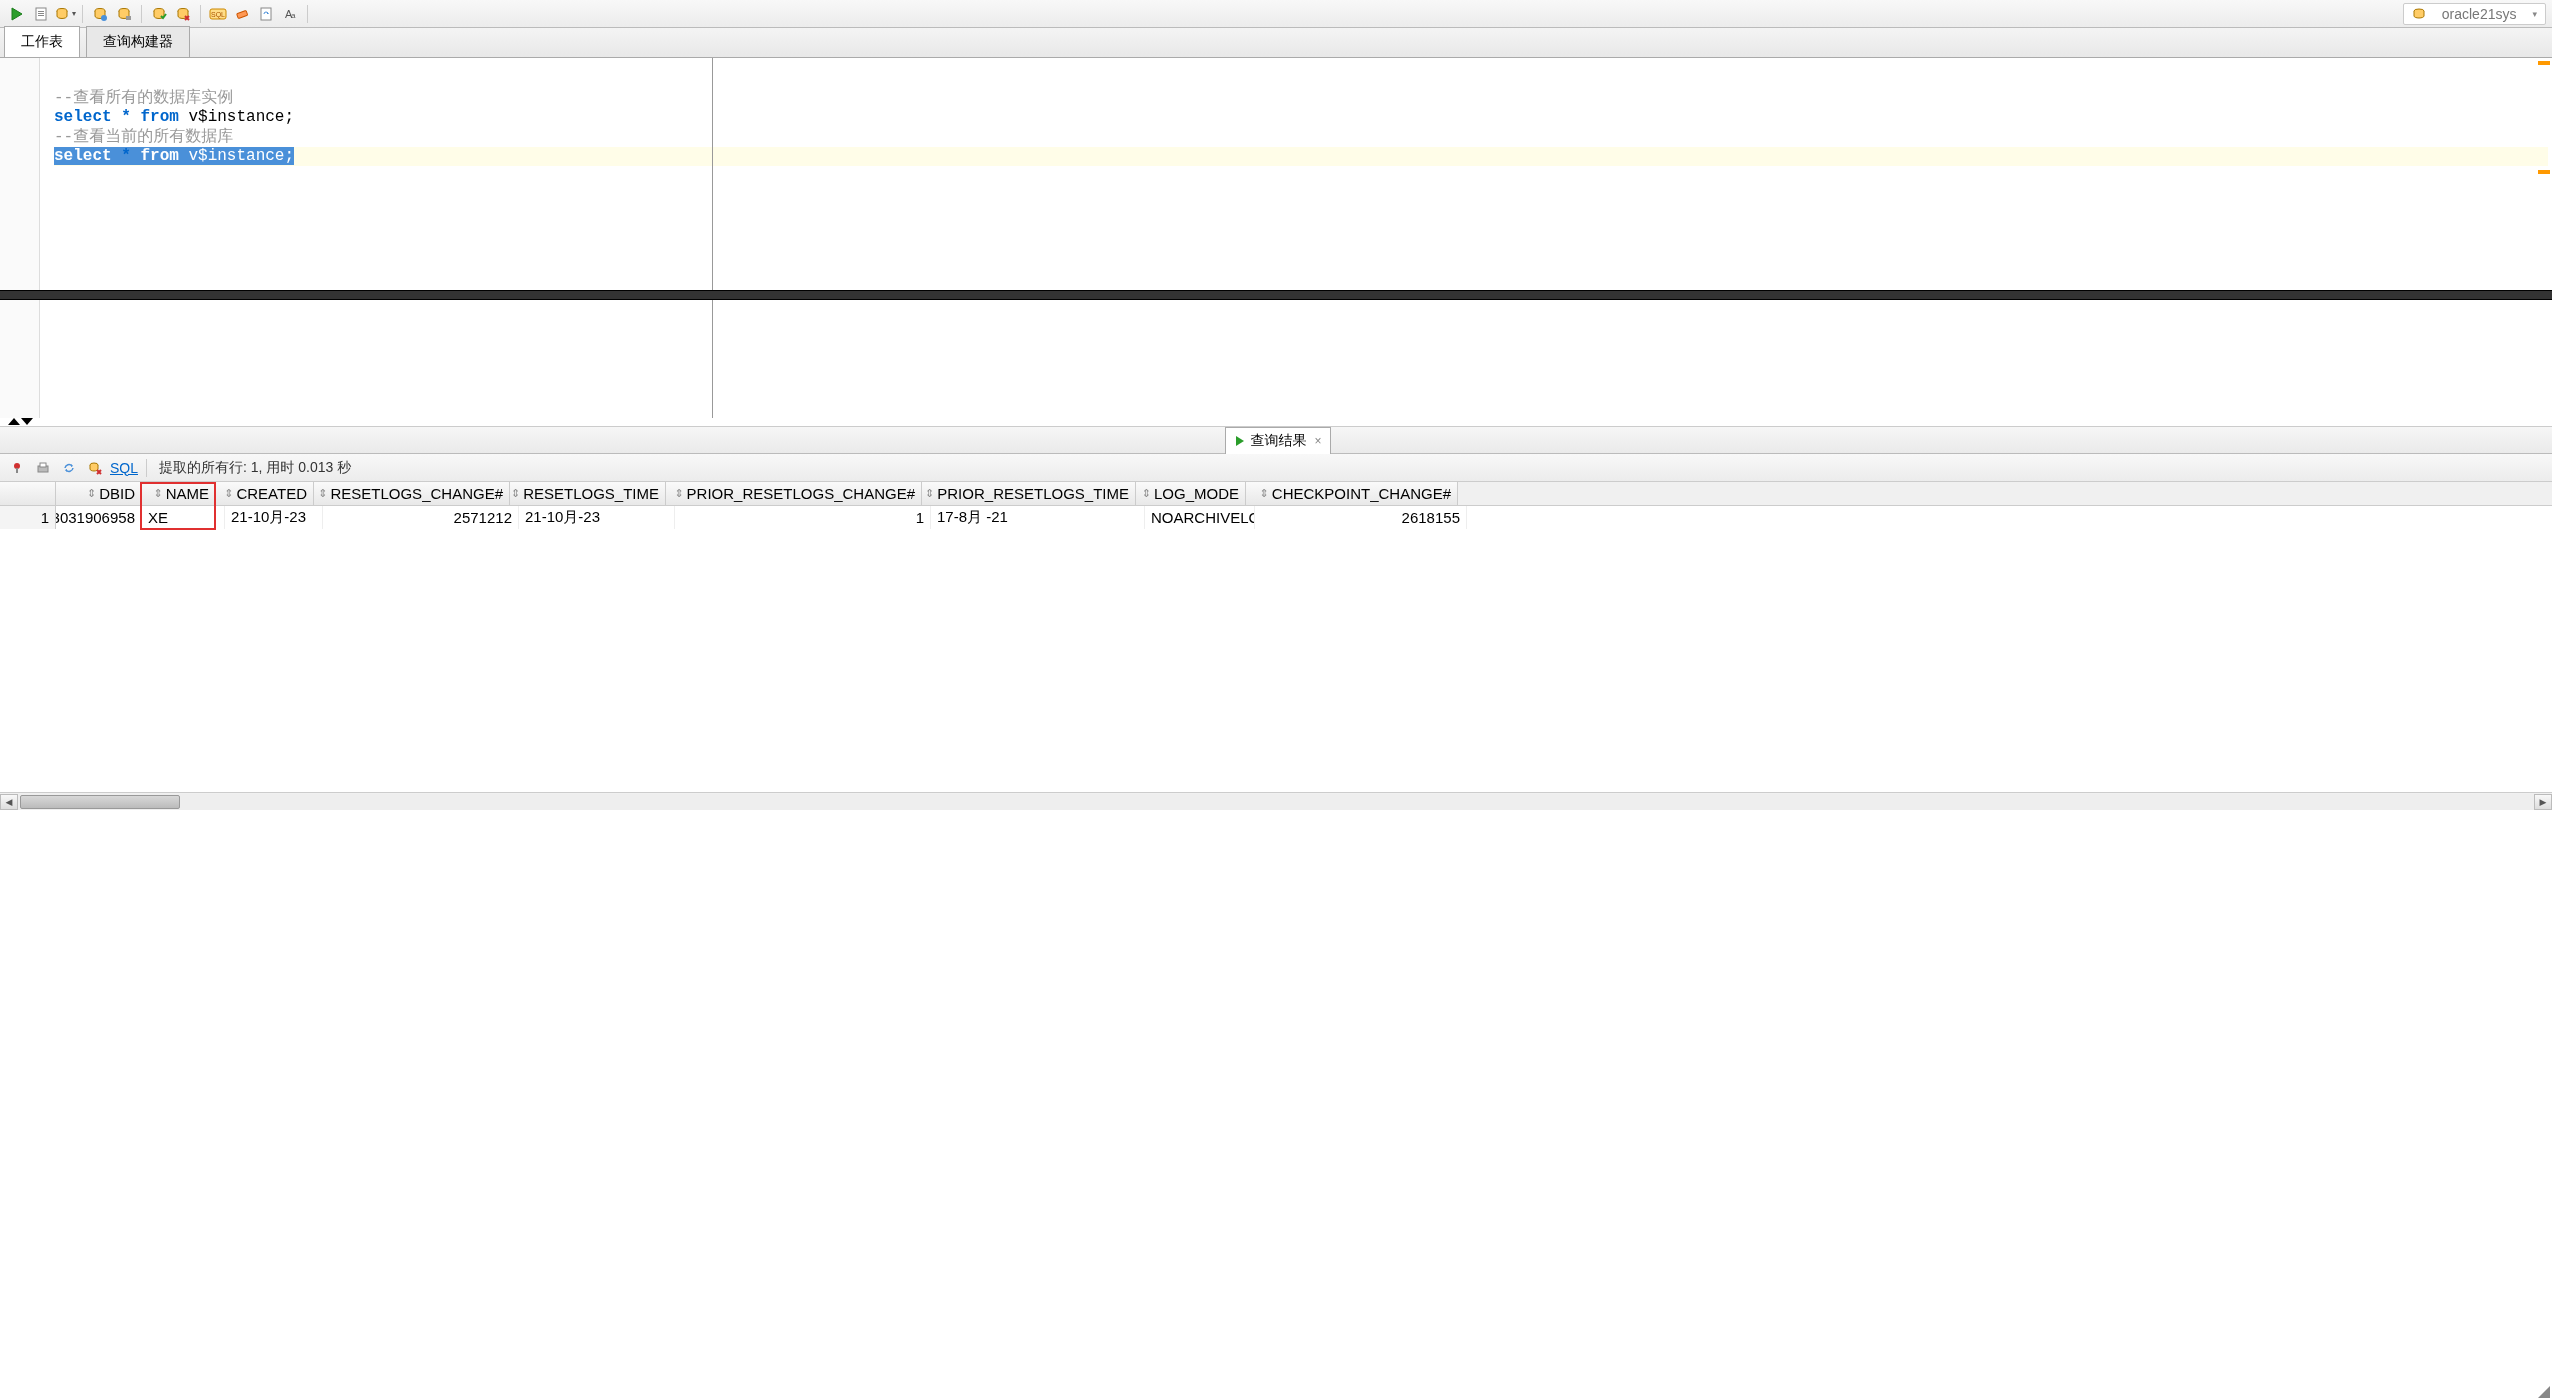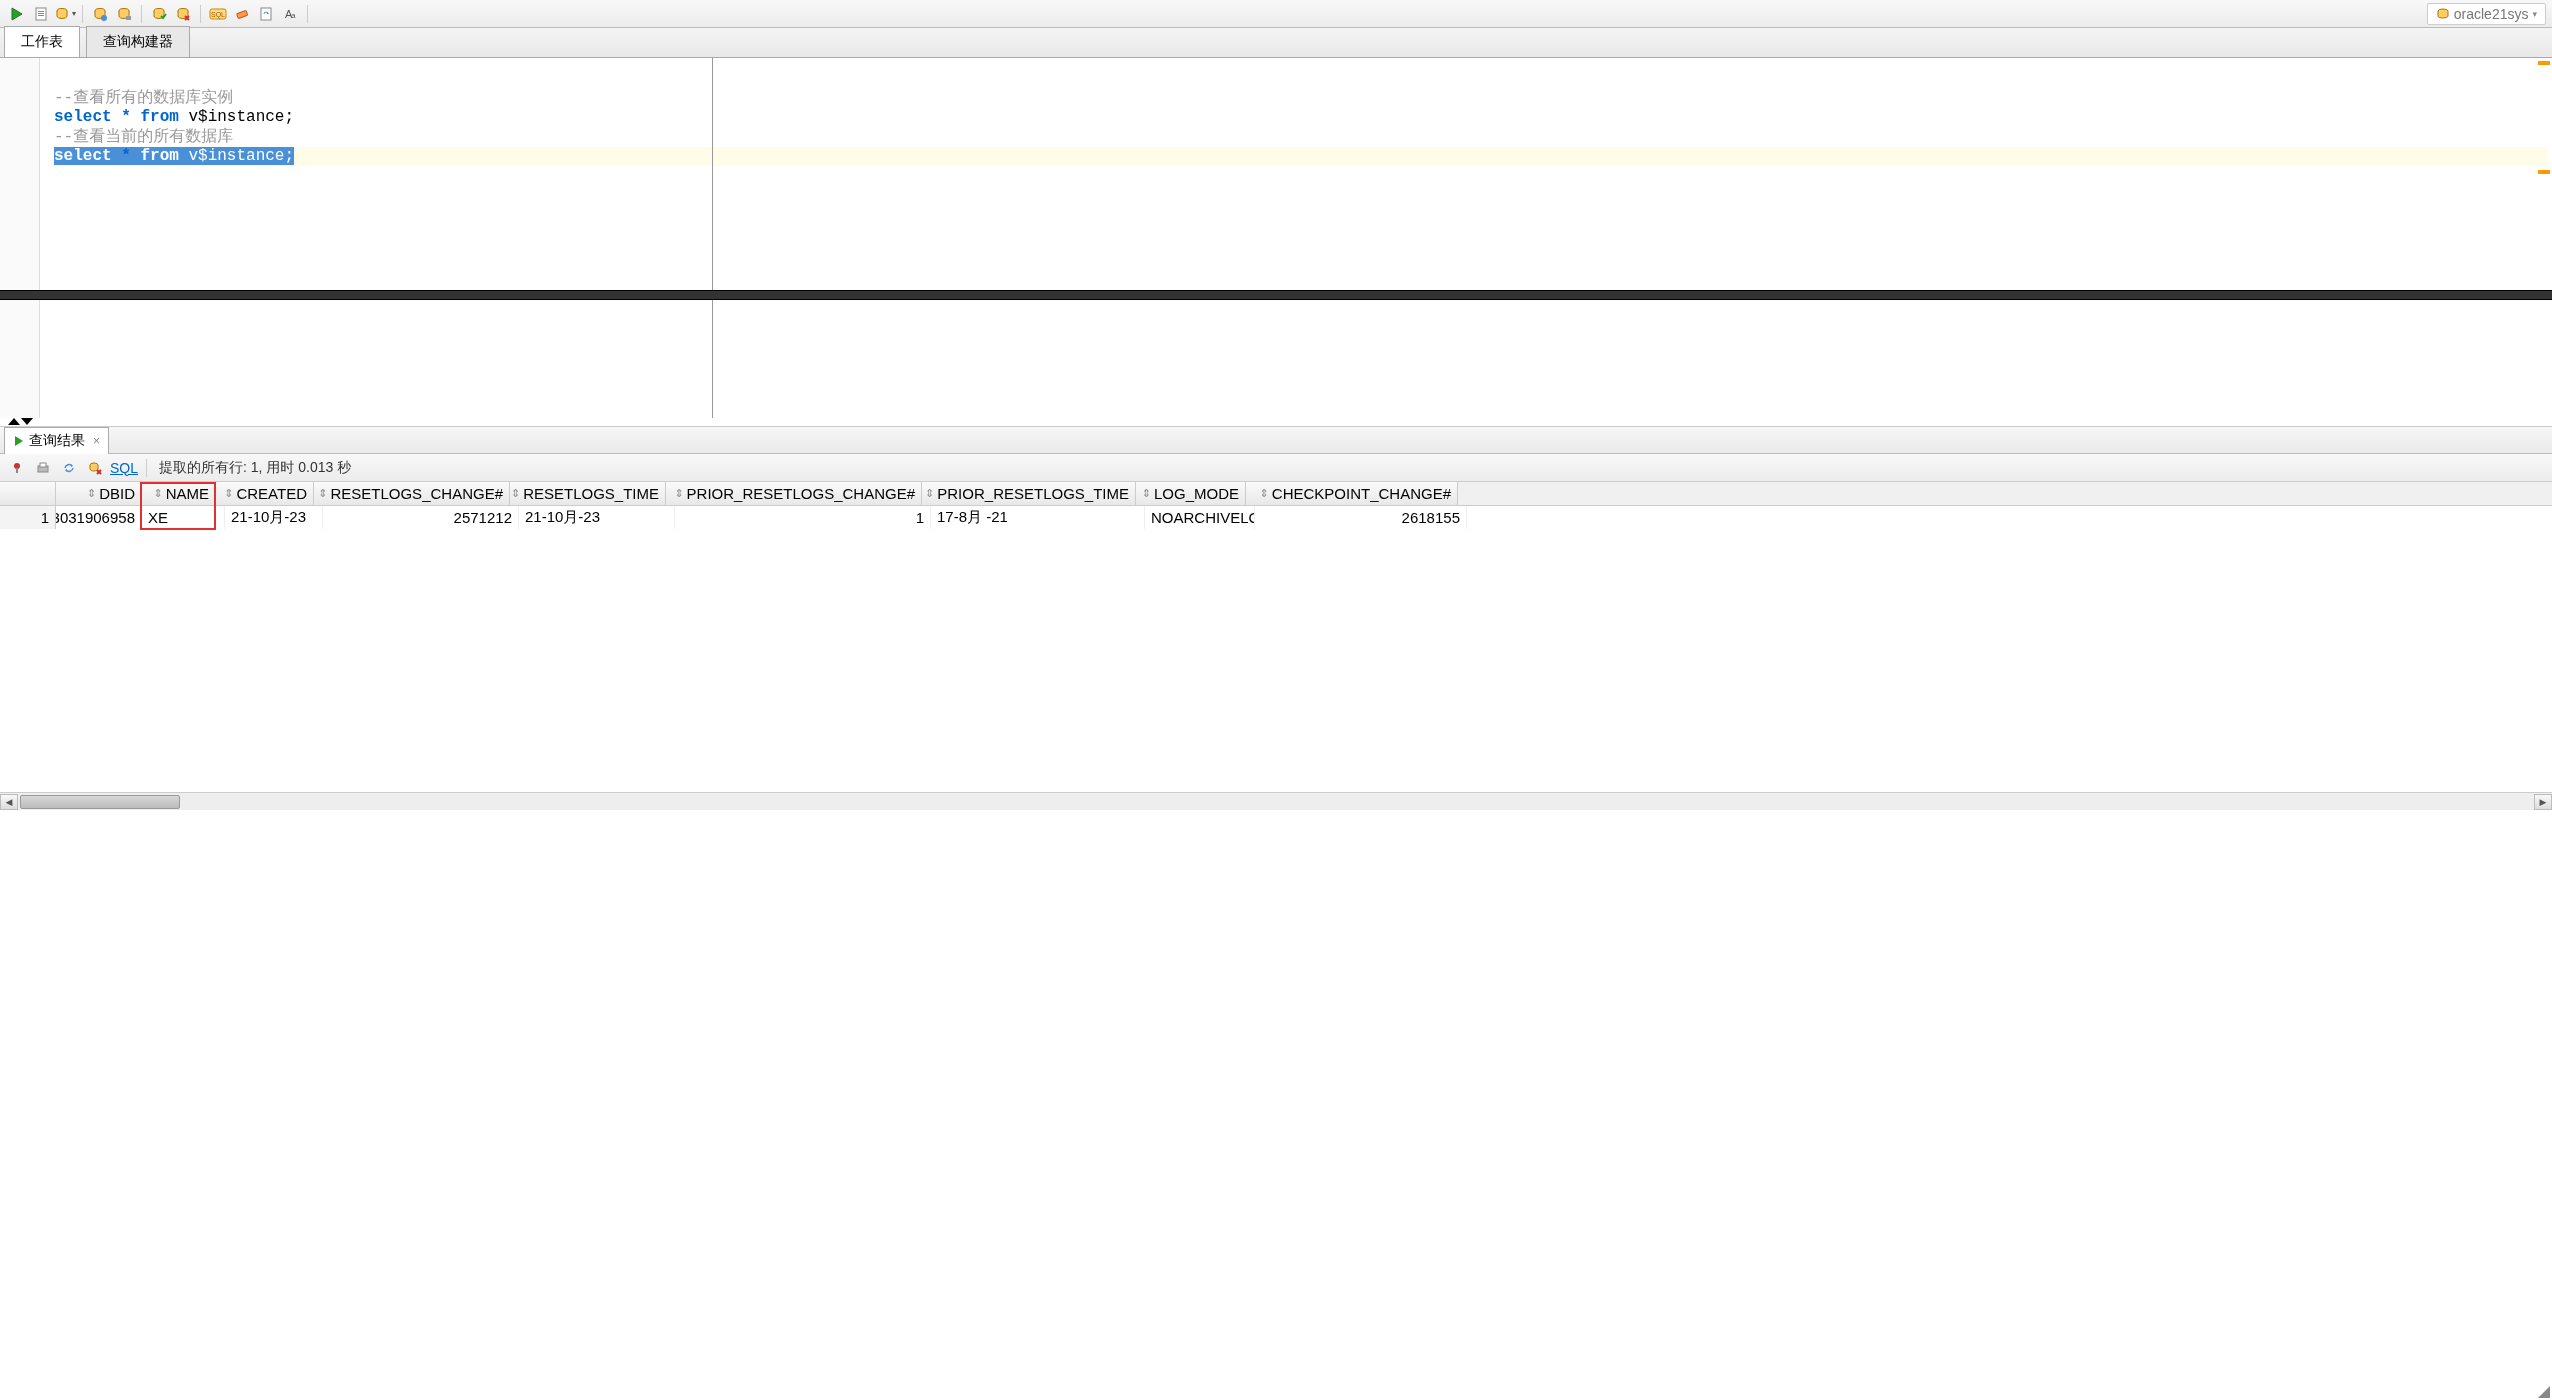--- a/index.html
+++ b/index.html
@@ -2,21 +2,21 @@
 <html><head>
   <meta charset="utf-8">
   <style>
     * { margin: 0; padding: 0; box-sizing: border-box; }
     body { font-family: Arial, "Microsoft YaHei", sans-serif; font-size: 13px; background: #fff; overflow: hidden; }
     
     .toolbar { display: flex; align-items: center; height: 28px; background: linear-gradient(#f8f8f8, #ececec); border-bottom: 1px solid #bbb; padding: 0 6px; gap: 2px; }
     .toolbar-icon { width: 22px; height: 22px; display: flex; align-items: center; justify-content: center; cursor: pointer; border-radius: 2px; }
     .toolbar-sep { width: 1px; height: 18px; background: #ccc; margin: 0 4px; }
     .toolbar-drop::after { content: "▾"; font-size: 8px; color: #555; margin-left: 2px; }
-    .conn-label { margin-left: auto; display: flex; align-items: center; gap: 4px; padding: 2px 8px; border: 1px solid #ccc; background: #fff; border-radius: 2px; color: #777; font-size: 14px; }
+    .conn-label { margin-left: auto; display: flex; align-items: center; gap: 16px; padding: 2px 8px; border: 1px solid #ccc; background: #fff; border-radius: 2px; color: #777; font-size: 14px; }
     
     .tabs { display: flex; background: linear-gradient(#f4f4f4, #e8e8e8); border-bottom: 1px solid #aaa; height: 30px; align-items: flex-end; }
     .tab { padding: 6px 16px; border: 1px solid #aaa; border-bottom: none; background: #eee; margin-right: 2px; margin-left: 4px; font-size: 14px; cursor: pointer; }
     .tab.active { background: #fff; }
     .tab.inactive { background: #e8e8e8; }
     
     .editor-area { display: flex; height: 232px; position: relative; }
     .gutter { width: 40px; border-right: 1px solid #ddd; background: #fafafa; }
     .code-content { flex: 1; padding: 12px 4px 4px 14px; font-family: "Courier New", monospace; font-size: 16px; line-height: 1.2; position: relative; white-space: pre; }
     .code-line { }
@@ -35,21 +35,21 @@
     .splitter-dark { height: 10px; background: #333; border-top: 1px solid #000; border-bottom: 1px solid #000; }
     
     .lower-editor { height: 118px; background: #fff; position: relative; }
     .lower-gutter { width: 40px; height: 100%; border-right: 1px solid #ddd; background: #fafafa; position: absolute; left: 0; }
     .lower-divider { position: absolute; left: 712px; top: 0; bottom: 0; width: 1px; background: #999; }
     
     .splitter-handles { height: 8px; background: #fff; display: flex; padding-left: 8px; gap: 1px; }
     .handle-up { width: 0; height: 0; border-left: 6px solid transparent; border-right: 6px solid transparent; border-bottom: 7px solid #000; cursor: pointer; }
     .handle-down { width: 0; height: 0; border-left: 6px solid transparent; border-right: 6px solid transparent; border-top: 7px solid #000; cursor: pointer; }
     
-    .result-tabs { display: flex; align-items: center; height: 28px; background: linear-gradient(#f6f6f6, #eaeaea); border-top: 1px solid #ccc; border-bottom: 1px solid #bbb; padding-left: 4px; }
+    .result-tabs { display: flex; align-items: center; height: 28px; background: linear-gradient(#f6f6f6, #eaeaea); border-top: 1px solid #ccc; border-bottom: 1px solid #bbb; padding-left: 4px; justify-content: center; }
     .result-tab { display: flex; align-items: center; gap: 4px; padding: 4px 8px; border: 1px solid #aaa; border-bottom: none; background: #fff; font-size: 14px; }
     .result-tab-close { color: #888; cursor: pointer; font-size: 12px; margin-left: 4px; }
     
     .result-toolbar { display: flex; align-items: center; height: 28px; background: linear-gradient(#f8f8f8, #ececec); border-bottom: 1px solid #ccc; padding: 0 6px; gap: 4px; }
     .result-toolbar-sep { width: 1px; height: 18px; background: #ccc; margin: 0 4px; }
     .sql-link { color: #0066cc; text-decoration: underline; cursor: pointer; font-size: 14px; }
     .status-text { font-size: 14px; color: #333; margin-left: 4px; }
     
     .grid-container { height: 310px; overflow: hidden; background: #fff; position: relative; }
     .grid-header { display: flex; background: #f0f0f0; border-bottom: 1px solid #ccc; height: 24px; }

